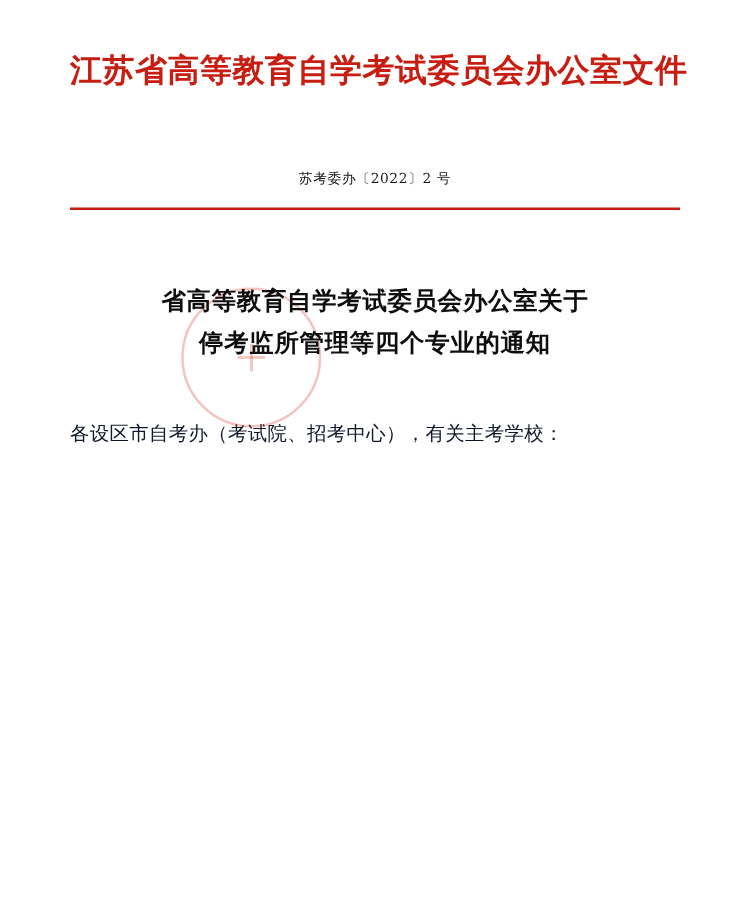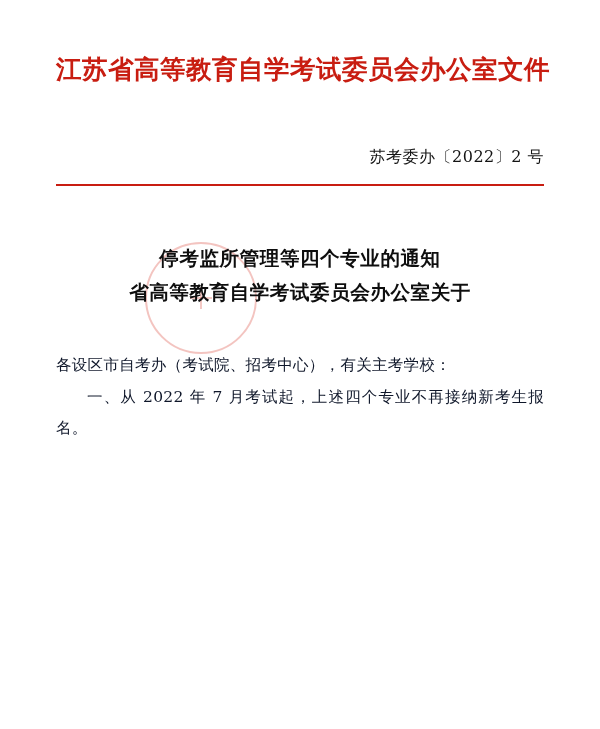--- a/index.html
+++ b/index.html
@@ -19,38 +19,38 @@
   .page {
     position: relative;
     width: 600px;
     height: 729px;
     box-sizing: border-box;
     padding: 0 56px;
   }
 
   
   .masthead {
-    margin-top: 54px;
+    margin-top: 42px;
     text-align: right;
   }
   .masthead-title {
     color: #c81d11;
     font-family: "DejaVu Serif", "Liberation Serif", serif;
     font-weight: bold;
     font-size: 25.5px;
     letter-spacing: 0.5px;
     line-height: 1.2;
     white-space: nowrap;
   }
 
   
   .doc-number {
     margin-top: 62px;
-    text-align: right;
-    font-size: 16px;
+    text-align: center;
+    font-size: 11px;
     letter-spacing: 0.5px;
     color: #141414;
   }
 
   
   .red-rule {
     margin-top: 16px;
     height: 2px;
     background: #c81d11;
     width: 100%;
@@ -123,22 +123,21 @@
     <div class="masthead-title">江苏省高等教育自学考试委员会办公室文件</div>
   </div>
 
   <div class="doc-number">苏考委办〔2022〕2 号</div>
 
   <div class="red-rule"></div>
 
   <div class="seal"></div>
 
   <div class="doc-title">
+    <span class="line">省高等教育自学考试委员会办公室关于</span>
     <span class="line">停考监所管理等四个专业的通知</span>
-    <span class="line">省高等教育自学考试委员会办公室关于</span>
   </div>
 
   <div class="body-text">
     <p class="para">各设区市自考办（考试院、招考中心），有关主考学校：</p>
-    <p class="para indent">一、从 2022 年 7 月考试起，上述四个专业不再接纳新考生报名。</p>
   </div>
 
 </div>
 
 </body></html>

